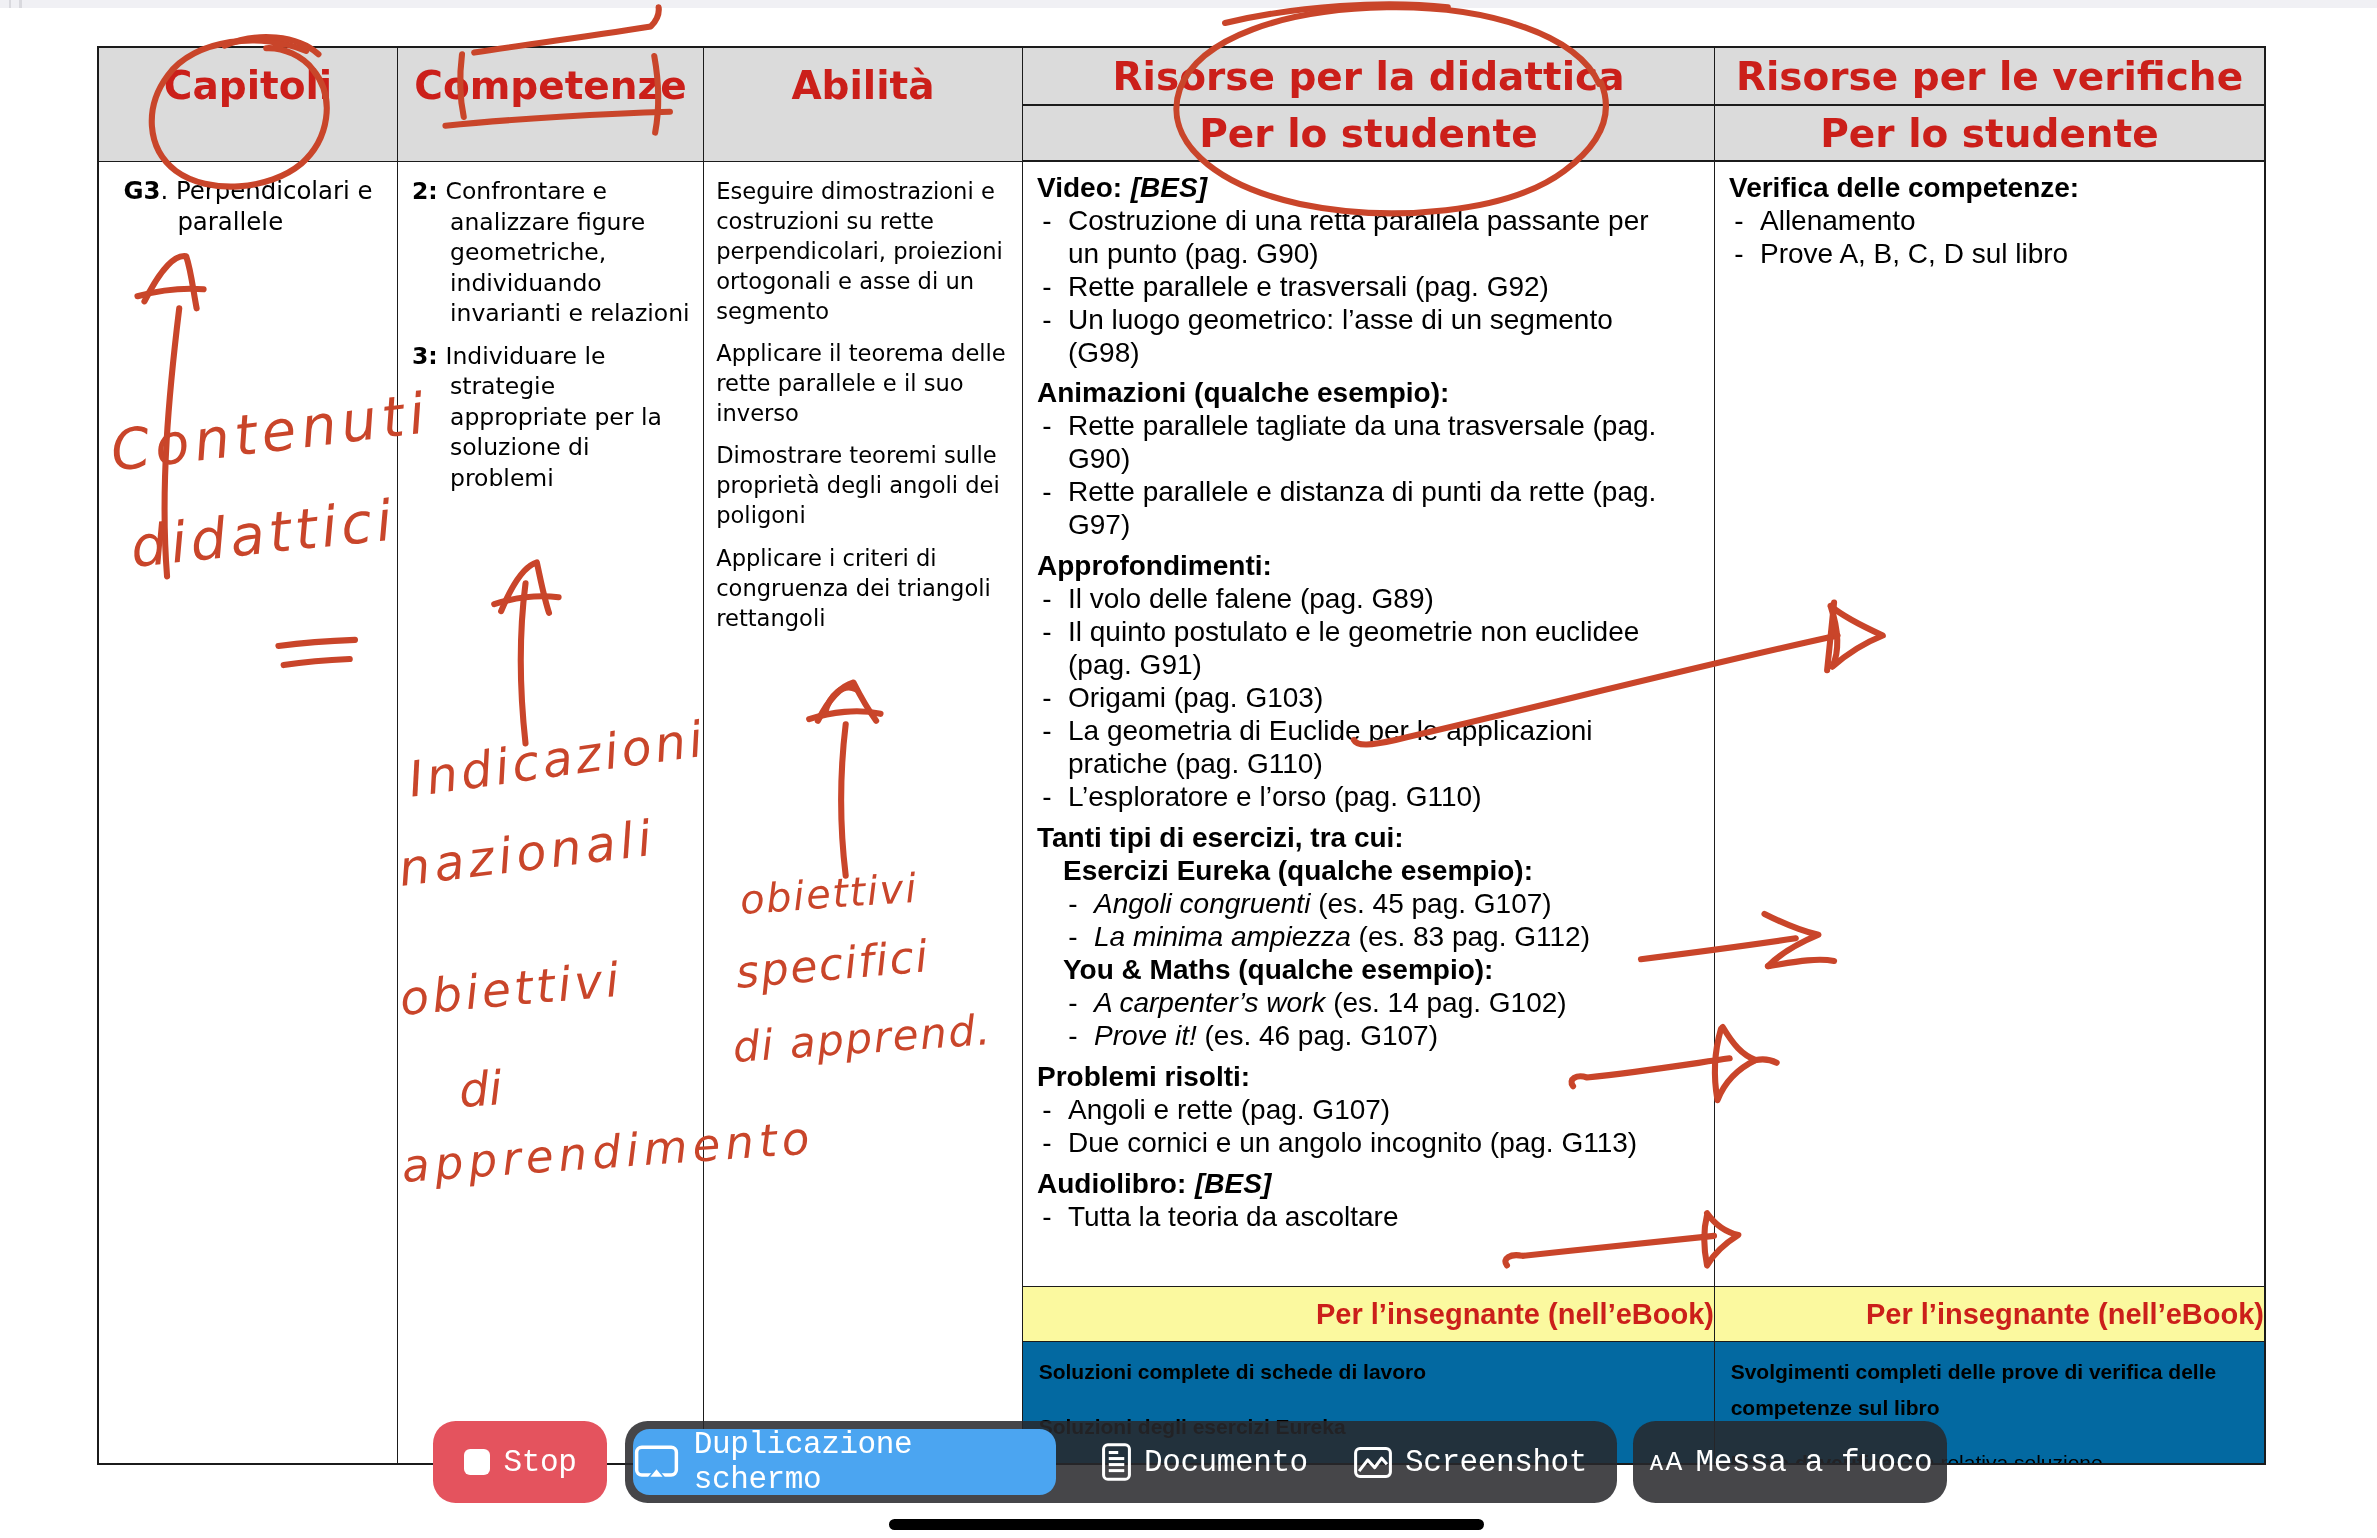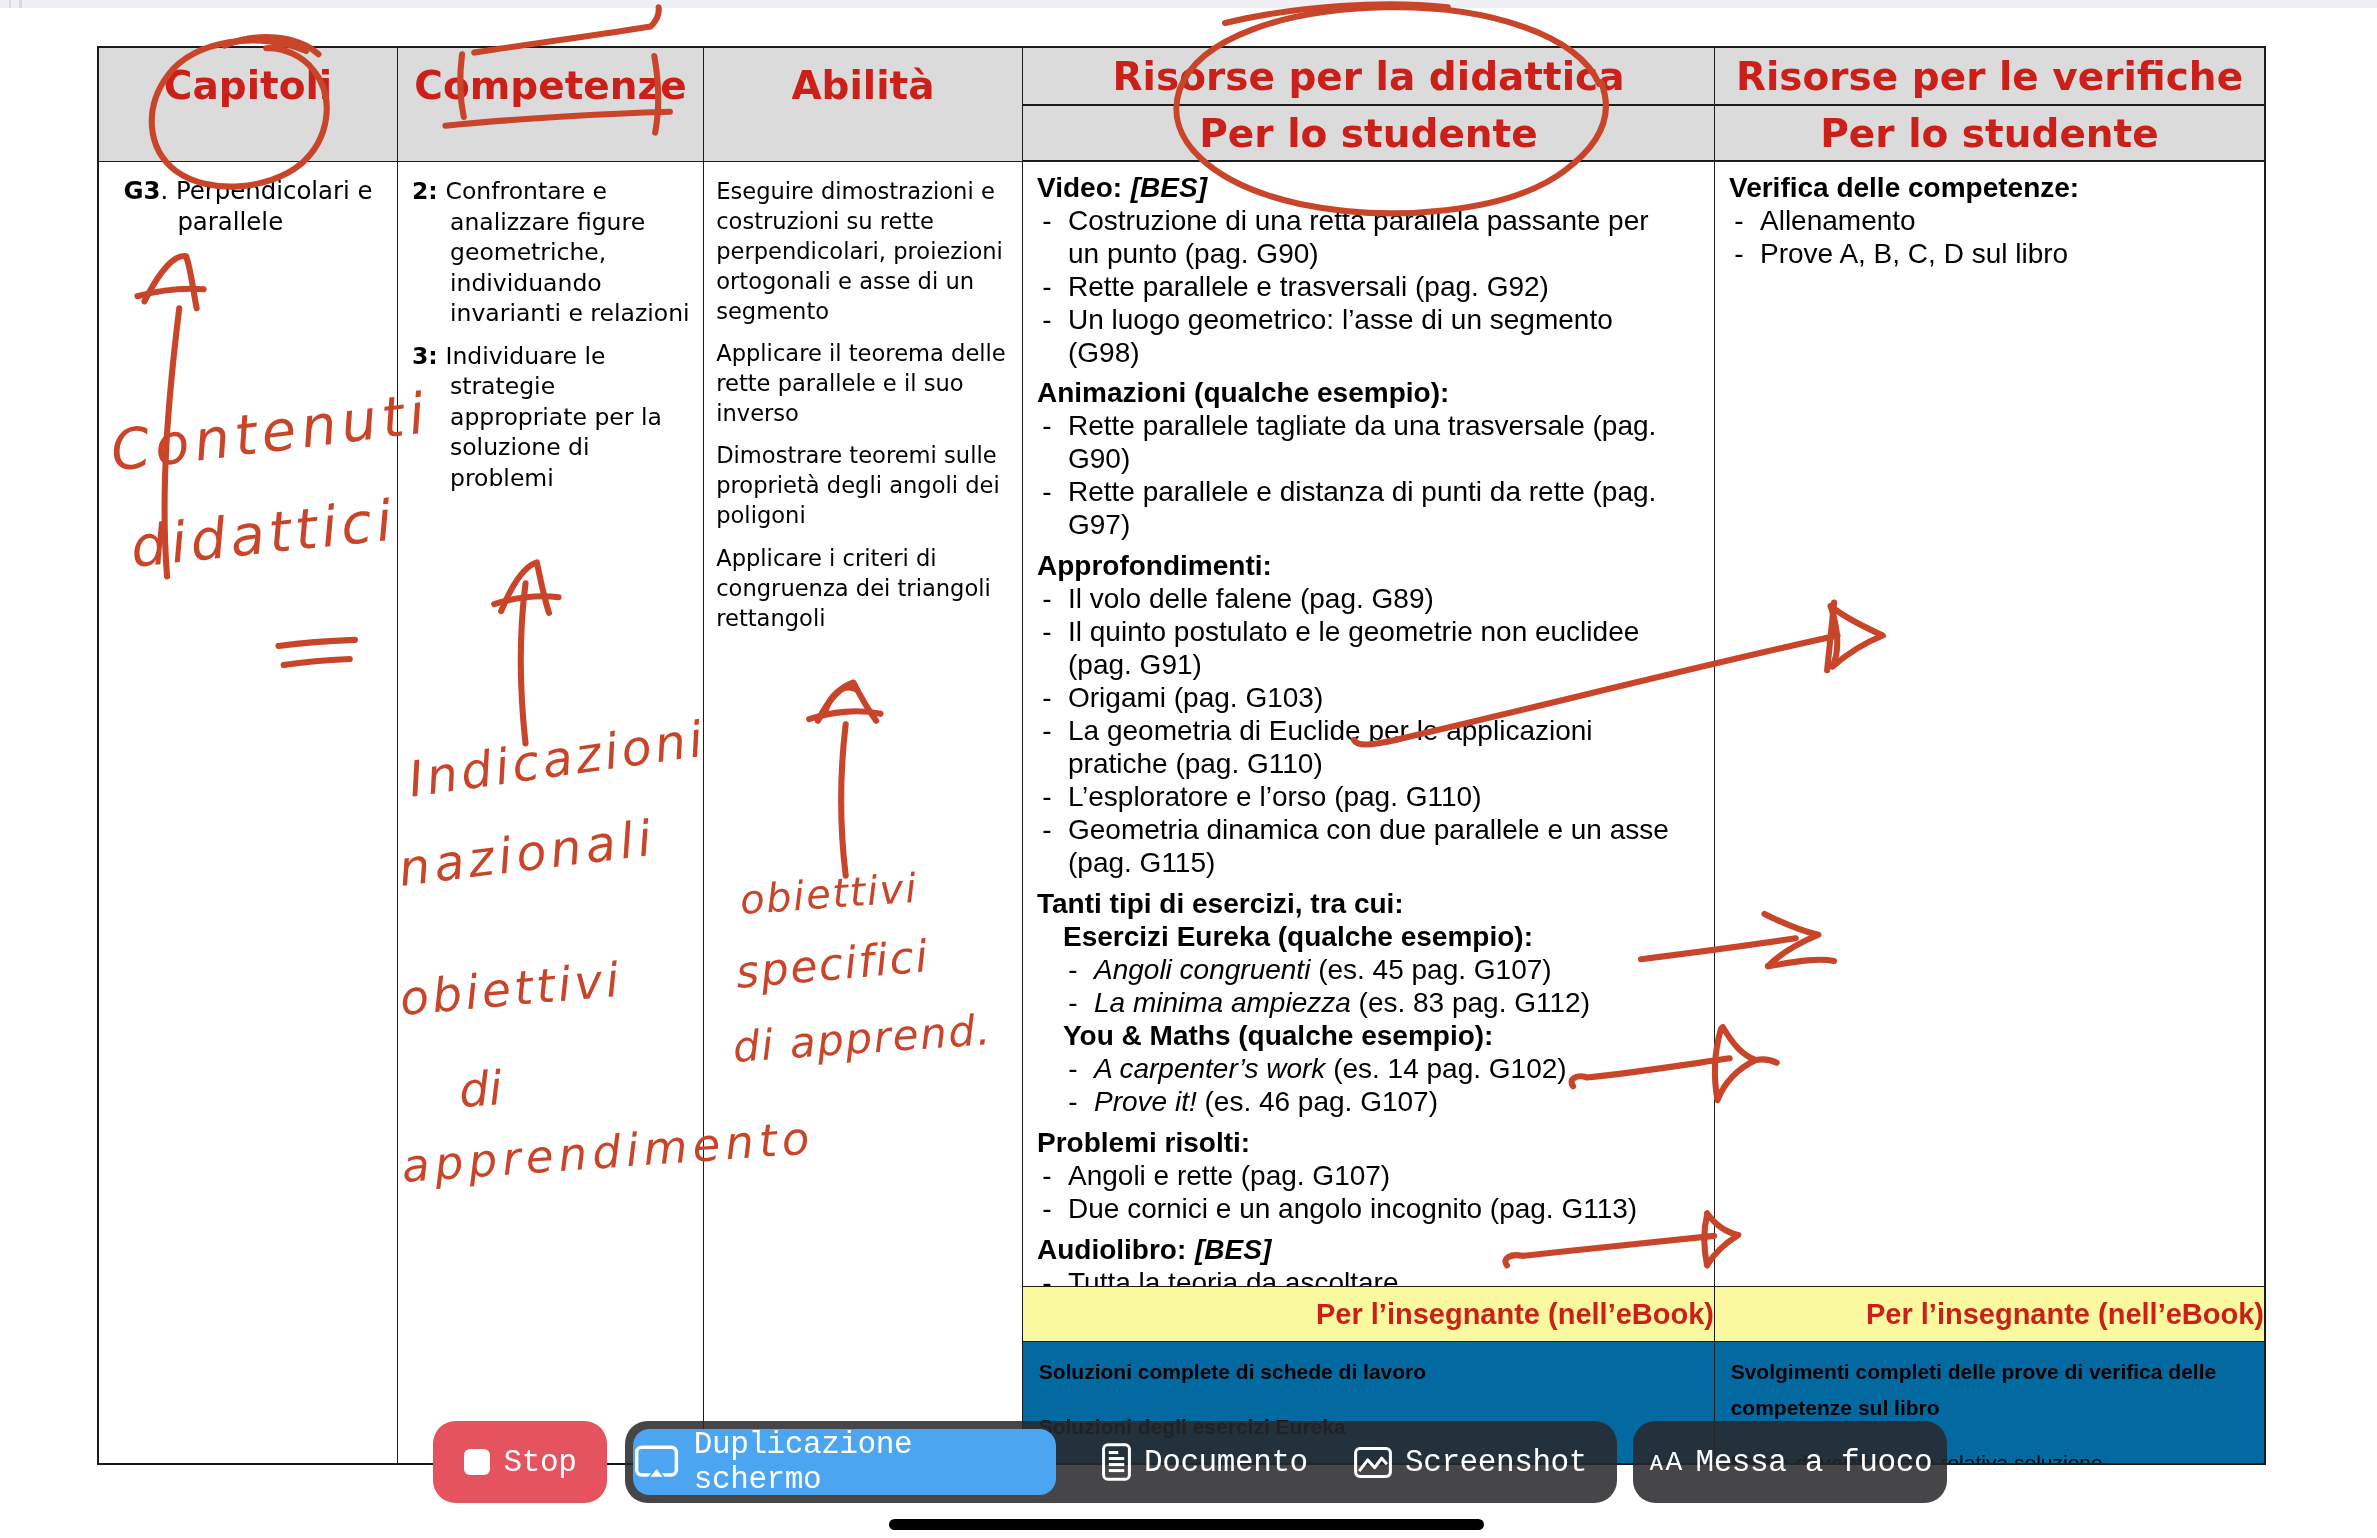--- a/index.html
+++ b/index.html
@@ -143,21 +143,20 @@
         </ul>
       </div>
       <div class="sec">
         <div class="st">Approfondimenti:</div>
         <ul class="dl">
           <li>Il volo delle falene (pag. G89)</li>
           <li>Il quinto postulato e le geometrie non euclidee (pag. G91)</li>
           <li>Origami (pag. G103)</li>
           <li>La geometria di Euclide per le applicazioni pratiche (pag. G110)</li>
           <li>L’esploratore e l’orso (pag. G110)</li>
-          <li>Geometria dinamica con due parallele e un asse (pag. G115)</li>
         </ul>
       </div>
       <div class="sec">
         <div class="st">Tanti tipi di esercizi, tra cui:</div>
         <div class="sub">
           <div class="st">Esercizi Eureka (qualche esempio):</div>
           <ul class="dl">
             <li class="itli"><i>Angoli congruenti</i><span> (es. 45 pag. G107)</span></li>
             <li class="itli"><i>La minima ampiezza</i><span> (es. 83 pag. G112)</span></li>
           </ul>

